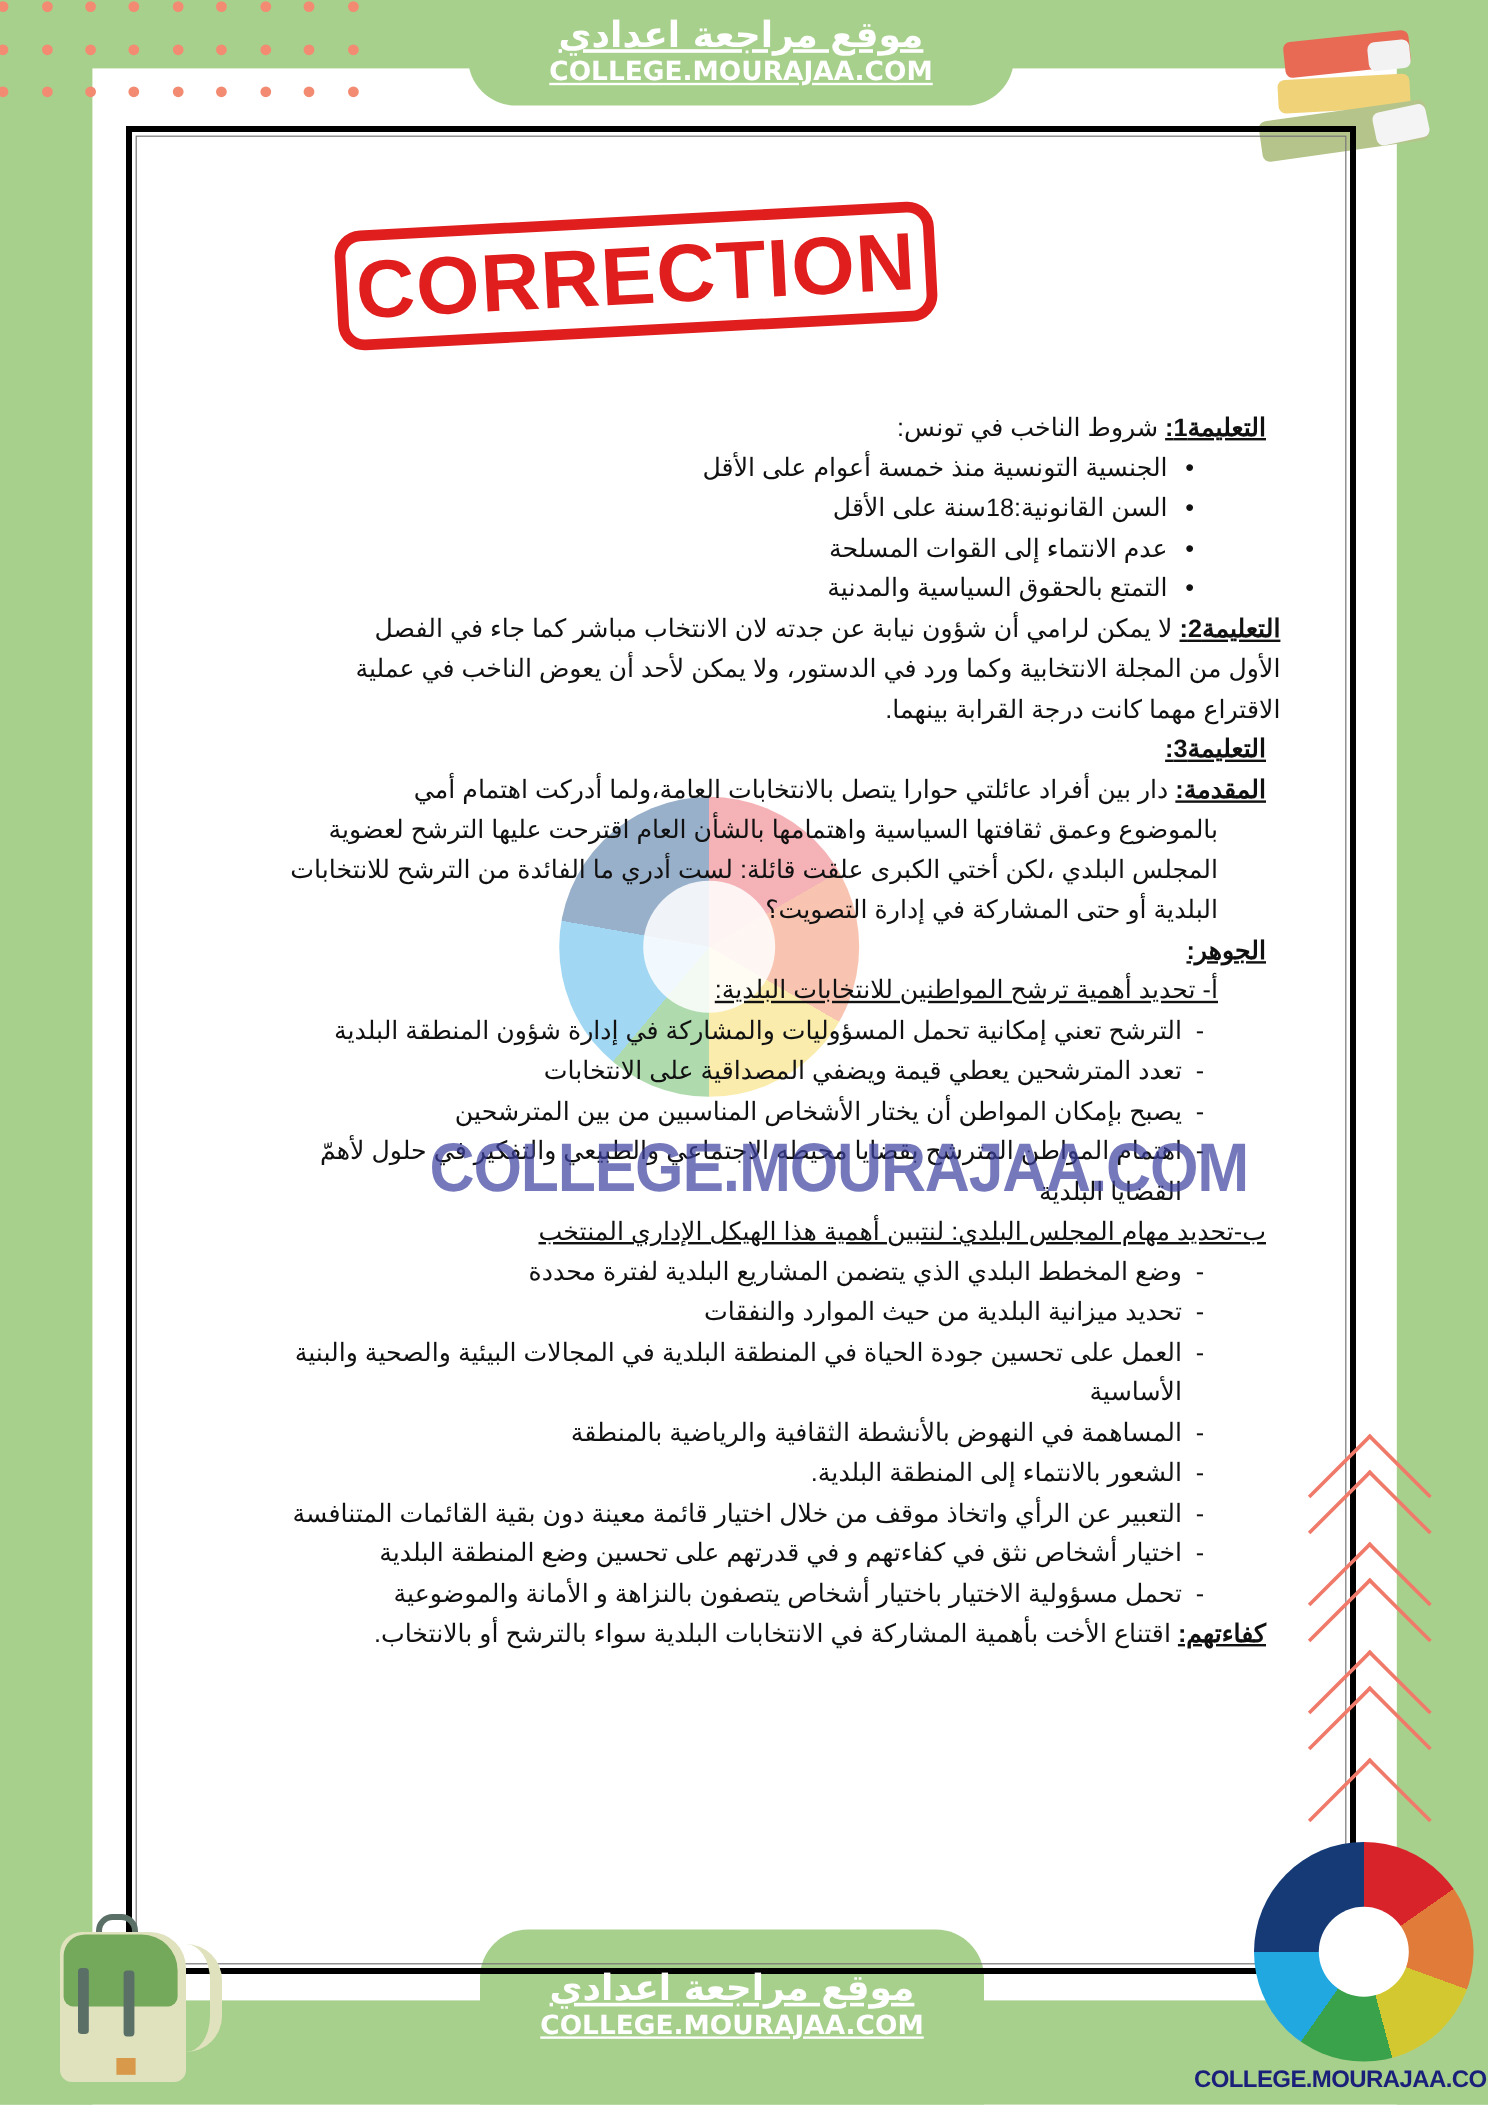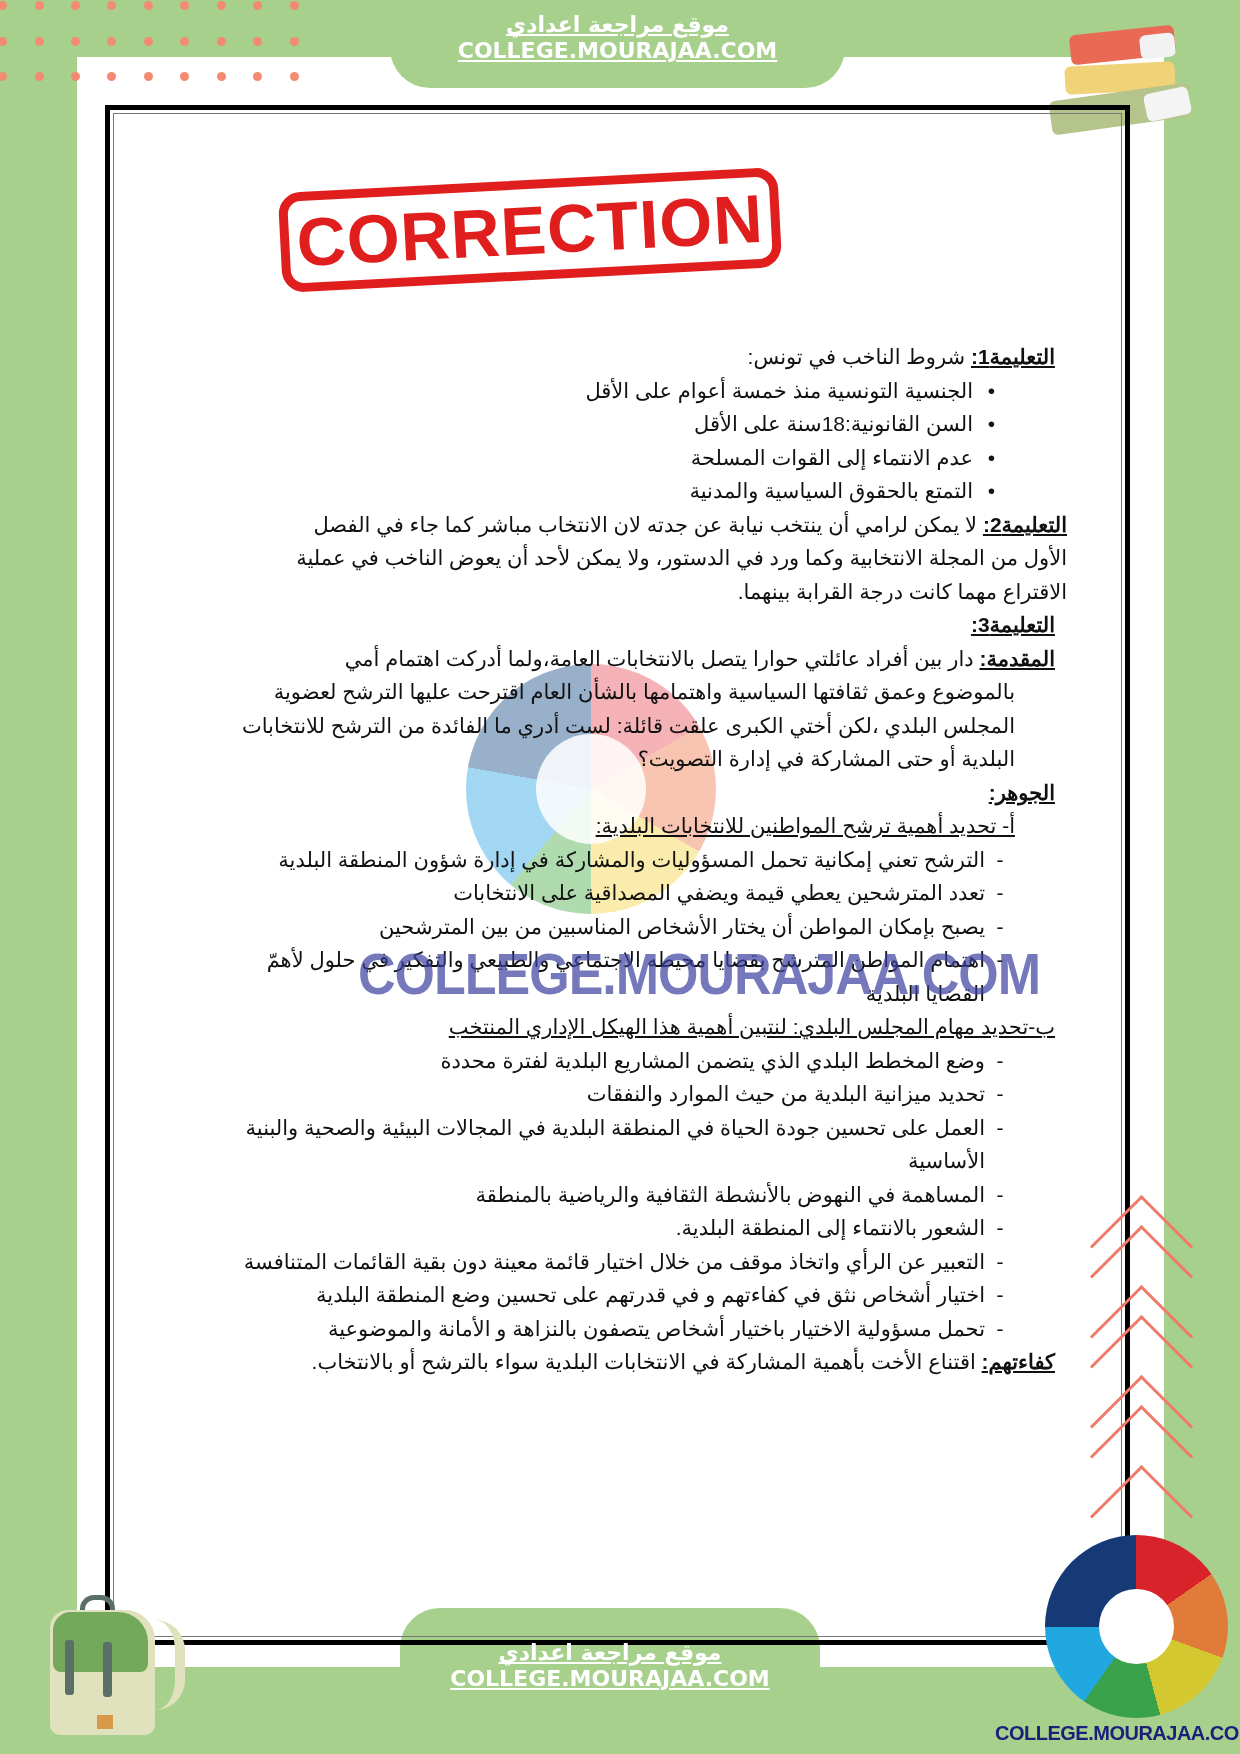--- a/index.html
+++ b/index.html
@@ -10,21 +10,21 @@
     #right-band{left:1164px;top:0;width:76px;height:1754px;}
     #bottom-band{left:0;top:1667px;width:1240px;height:87px;}
     #top-tab{left:390px;top:0;width:455px;height:88px;border-radius:0 0 40px 40px;}
     #bottom-tab{left:400px;top:1608px;width:420px;height:146px;border-radius:40px 40px 0 0;}
     .dots{position:absolute;left:0;top:0;}
     .dot{position:absolute;width:9px;height:9px;border-radius:50%;background:#f28b72;}
     .site-banner{position:absolute;text-align:center;color:#ffffff;font-family:"DejaVu Sans",sans-serif;font-weight:bold;line-height:1.2;}
     .site-banner span{display:block;text-decoration:underline;}
     #top-banner{left:390px;top:12px;width:455px;}
     #bottom-banner{left:400px;top:1640px;width:420px;}
-    .banner-ar{font-size:22px;}
+    .banner-ar{font-size:30px;}
     .banner-en{font-size:22px;}
     #frame-outer{position:absolute;left:105px;top:105px;width:1025px;height:1540px;border:5px solid #000;box-sizing:border-box;}
     #frame-inner{position:absolute;left:113px;top:113px;width:1009px;height:1524px;border:1px solid #777;box-sizing:border-box;}
     #stamp{position:absolute;left:280px;top:180px;width:500px;height:100px;border:9px solid #e01e1e;border-radius:22px;transform:rotate(-3deg);box-sizing:border-box;display:flex;align-items:center;justify-content:center;}
     #stamp span{color:#e01e1e;font-family:"Liberation Sans",sans-serif;font-weight:bold;font-size:68px;letter-spacing:1px;}
     #content{position:absolute;left:165px;top:340px;width:890px;direction:rtl;text-align:right;font-family:"Liberation Sans",sans-serif;font-size:21px;color:#111;line-height:33.5px;}
     .line{margin:0;}
     .indent1{padding-right:60px;}
     .indent2{padding-right:40px;}
     .bul{display:inline-block;width:22px;}
@@ -113,21 +113,21 @@
     <span class="u">التعليمة1:</span>
     <span>شروط الناخب في تونس:</span>
   </p>
   <p class="line indent1"><span class="bul">•</span><span>الجنسية التونسية منذ خمسة أعوام على الأقل</span></p>
   <p class="line indent1"><span class="bul">•</span><span>السن القانونية:18سنة على الأقل</span></p>
   <p class="line indent1"><span class="bul">•</span><span>عدم الانتماء إلى القوات المسلحة</span></p>
   <p class="line indent1"><span class="bul">•</span><span>التمتع بالحقوق السياسية والمدنية</span></p>
 
   <p class="line" style="margin-right:-12px">
     <span class="u">التعليمة2:</span>
-    <span>لا يمكن لرامي أن ينتخب نيابة عن جدته لان الانتخاب مباشر كما جاء في الفصل</span>
+    <span>لا يمكن لرامي أن شؤون نيابة عن جدته لان الانتخاب مباشر كما جاء في الفصل</span>
   </p>
   <p class="line" style="margin-right:-12px"><span>الأول من المجلة الانتخابية وكما ورد في الدستور، ولا يمكن لأحد أن يعوض الناخب في عملية</span></p>
   <p class="line" style="margin-right:-12px"><span>الاقتراع مهما كانت درجة القرابة بينهما.</span></p>
 
   <p class="line"><span class="u">التعليمة3:</span></p>
   <p class="line">
     <span class="u">المقدمة:</span>
     <span>دار بين أفراد عائلتي حوارا يتصل بالانتخابات العامة،ولما أدركت اهتمام أمي</span>
   </p>
   <p class="line indent2"><span>بالموضوع وعمق ثقافتها السياسية واهتمامها بالشأن العام اقترحت عليها الترشح لعضوية</span></p>

